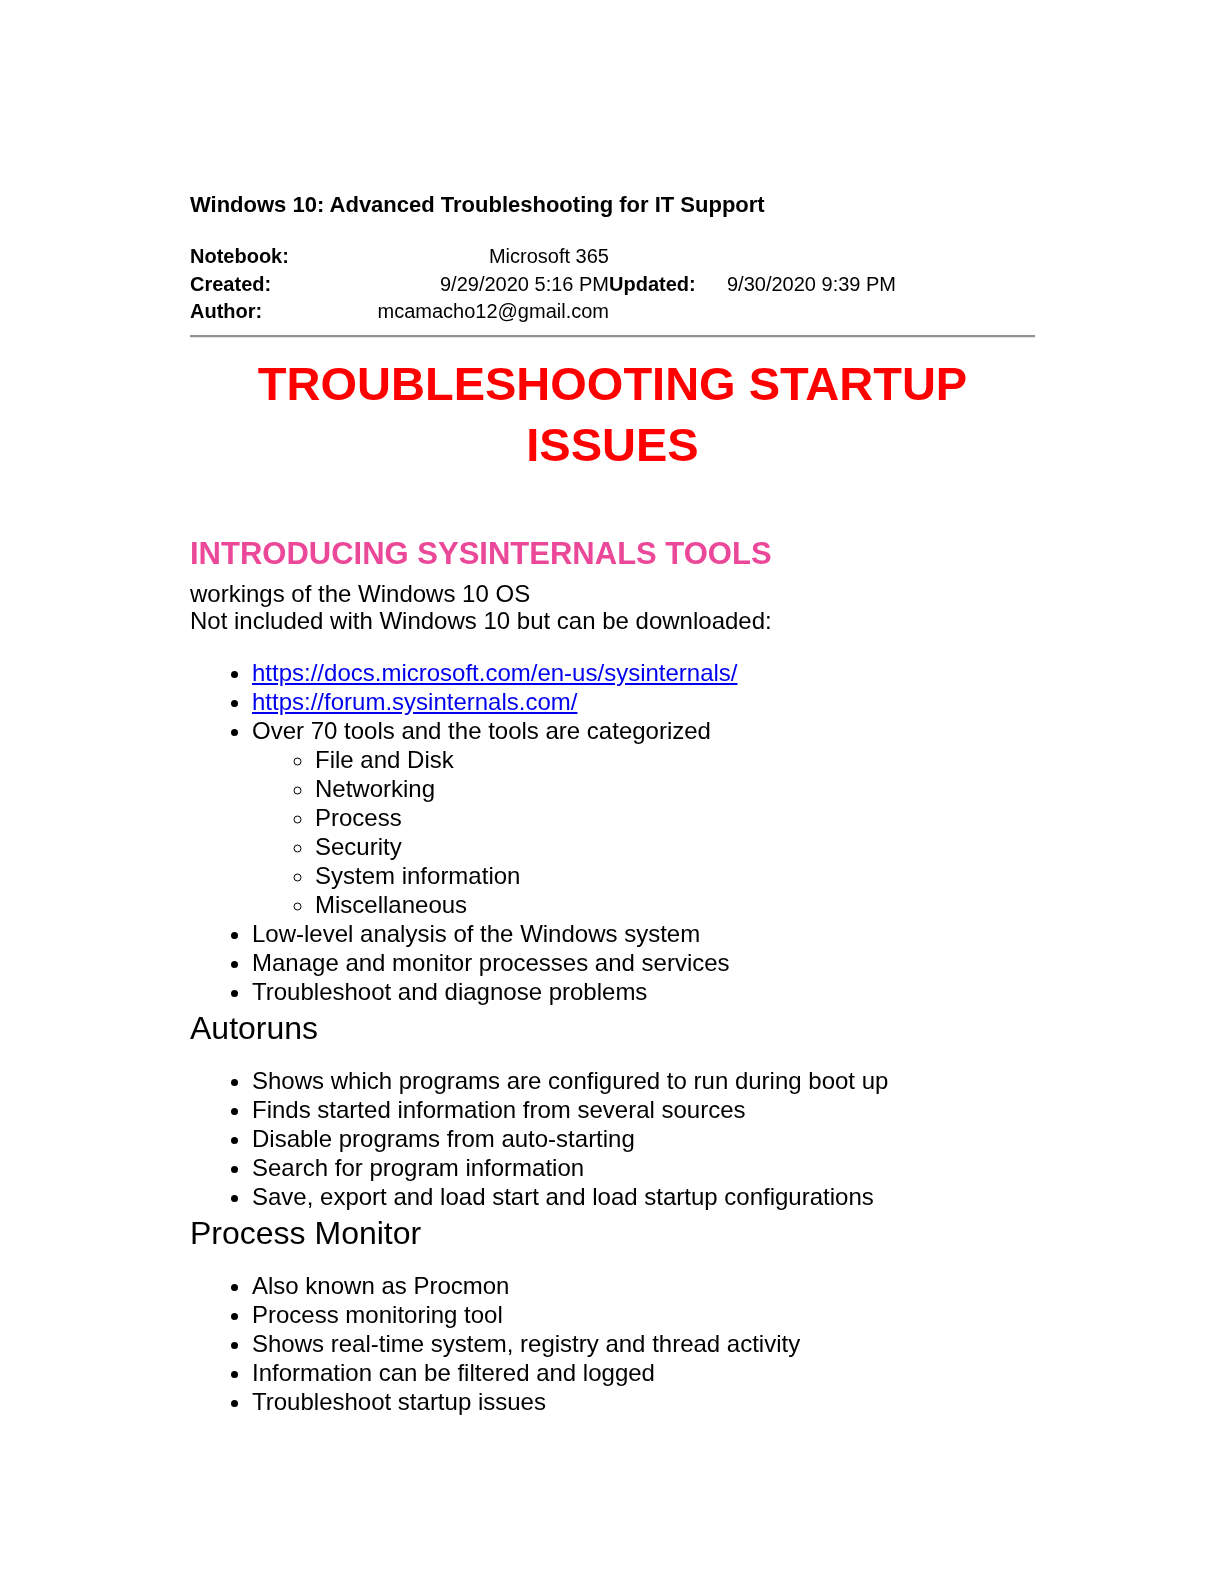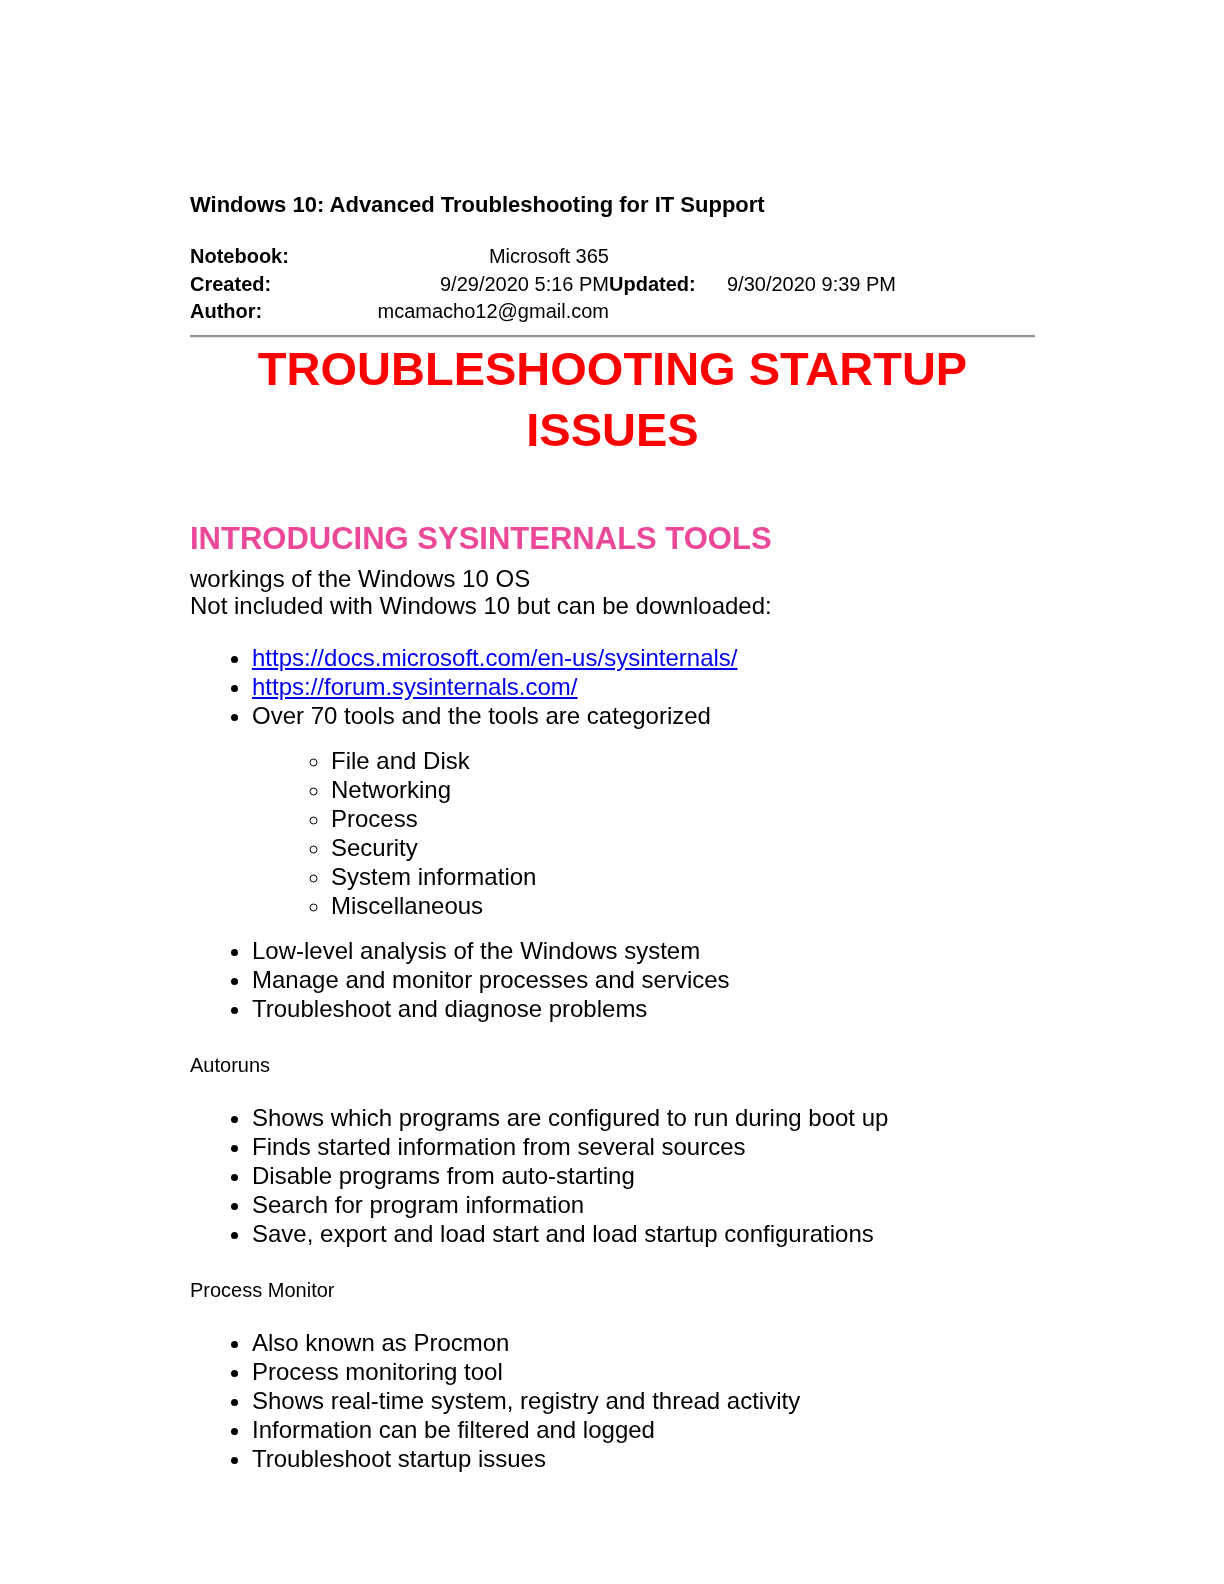--- a/index.html
+++ b/index.html
@@ -44,20 +44,21 @@
   .meta-label { width: 121px; font-weight: bold; }
   .meta-value { width: 298px; text-align: right; }
   .meta-label2 { width: 118px; font-weight: bold; }
   .divider {
     margin-top: 9px;
     height: 0;
     border-top: 2px solid #919191;
     border-bottom: 1px solid #e3e3e3;
   }
   .main-title {
+    margin-top: 15px;
     font-size: 47px;
     line-height: 61px;
     font-weight: bold;
     color: #FF0000;
     text-align: center;
   }
   .section-heading {
     margin-top: 62px;
     font-size: 31px;
     line-height: 34px;
@@ -72,30 +73,30 @@
   ul.bullets {
     margin: 23px 0 0 0;
     padding-left: 62px;
     list-style: disc outside;
     font-size: 24px;
   }
   ul.bullets > li {
     line-height: 29px;
   }
   ul.sub-bullets {
-    margin: 16px;
+    margin: 0;
     padding-left: 63px;
     list-style: circle outside;
   }
   ul.sub-bullets > li {
     line-height: 29px;
   }
   .para-title {
-    margin-top: 28px;
-    font-size: 20px;
+    margin-top: 8px;
+    font-size: 32px;
     line-height: 29px;
   }
   a.doc-link {
     color: #0000EE;
     text-decoration: underline;
   }
 </style>
 </head>
 <body>
 

